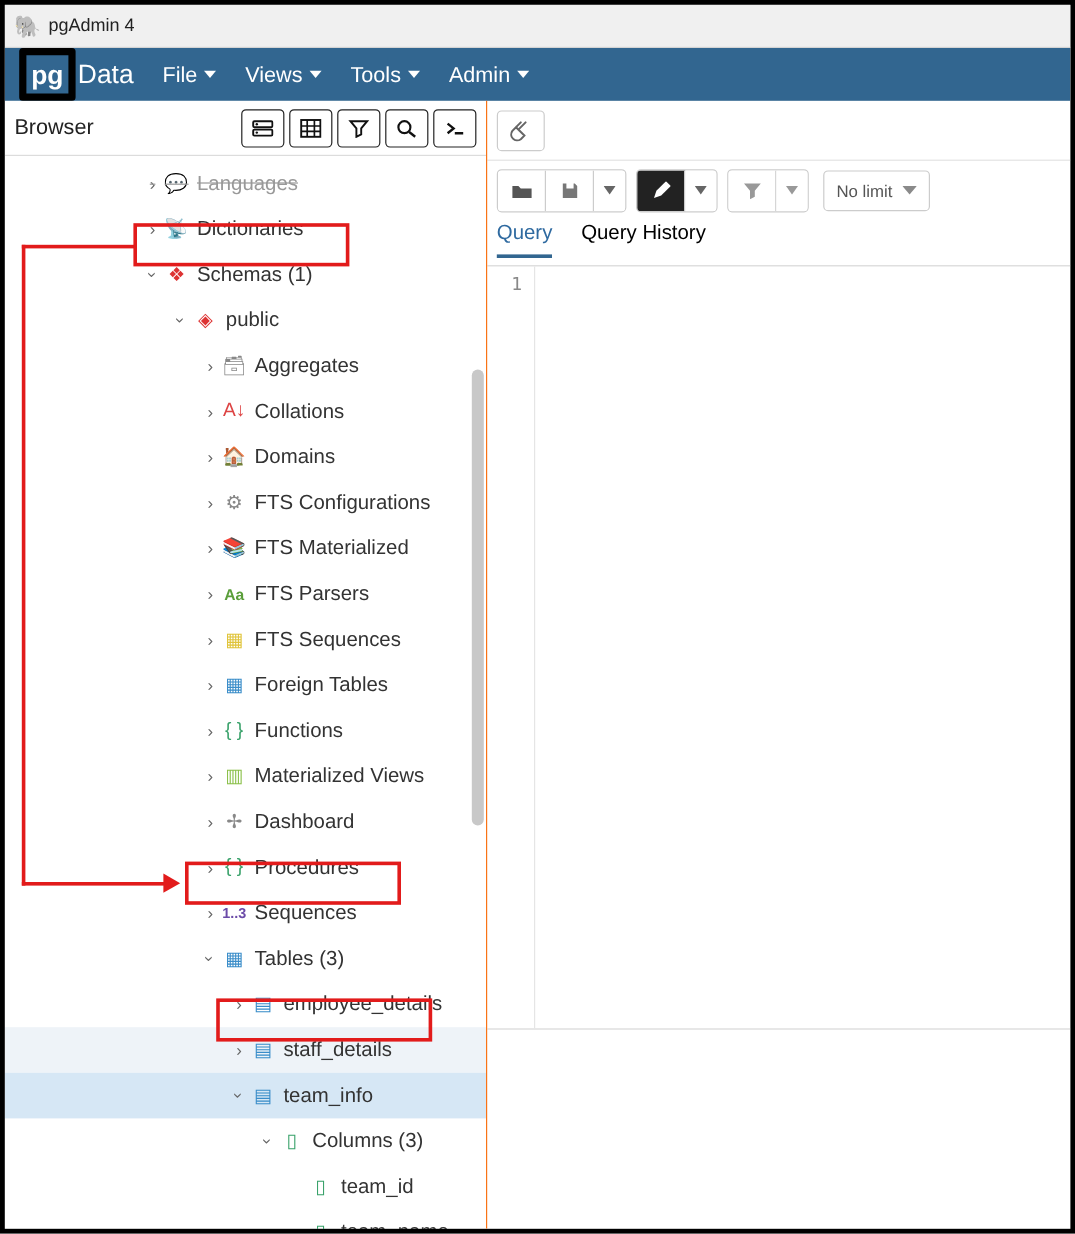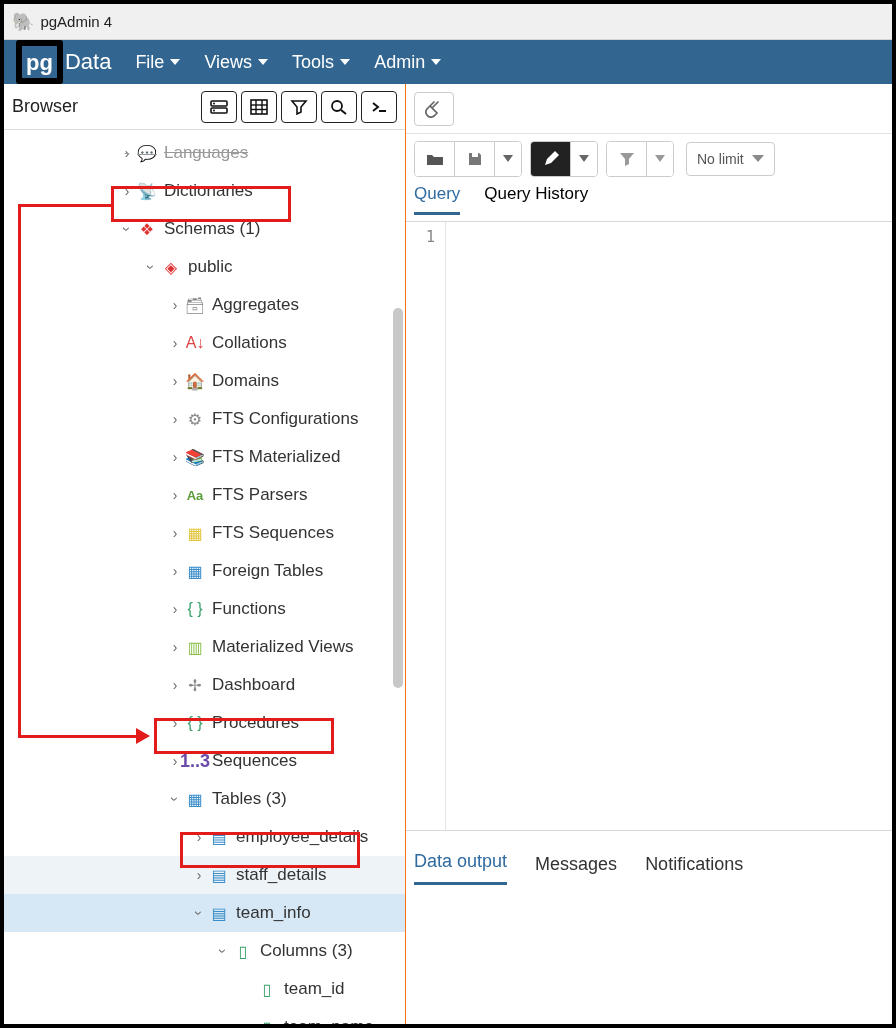--- a/index.html
+++ b/index.html
@@ -216,21 +216,21 @@
       </div>
       <div class="tree-row">
         <span class="indent" style="width:162px"></span>
           <span class="caret">›</span>
         <span class="node-icon" style="color:#3aa26b">{ }</span>
         <span>Procedures</span>
       </div>
       <div class="tree-row">
         <span class="indent" style="width:162px"></span>
           <span class="caret">›</span>
-        <span class="node-icon" style="color:#6b4aa8;font-size:18px;font-weight:700">1..3</span>
+        <span class="node-icon" style="color:#6b4aa8;font-size:12px;font-weight:700">1..3</span>
         <span>Sequences</span>
       </div>
       <div class="tree-row">
         <span class="indent" style="width:162px"></span>
           <span class="caret" style="transform:rotate(90deg)">›</span>
         <span class="node-icon" style="color:#3a8dc9">▦</span>
         <span>Tables (3)</span>
       </div>
       <div class="tree-row">
         <span class="indent" style="width:186px"></span>
@@ -330,21 +330,16 @@
     <div class="query-tabs">
       <div class="qtab active">Query</div>
       <div class="qtab">Query History</div>
     </div>
     <div class="editor">
       <div class="gutter">
           <div>1</div>
         </div>
       <div class="code"></div>
     </div>
-    <div class="output-tabs">
-      <div class="otab active">Data output</div>
-      <div class="otab">Messages</div>
-      <div class="otab">Notifications</div>
-    </div>
     <div class="output-body"></div>
   </div>
 
 </div>
 
 </body></html>

